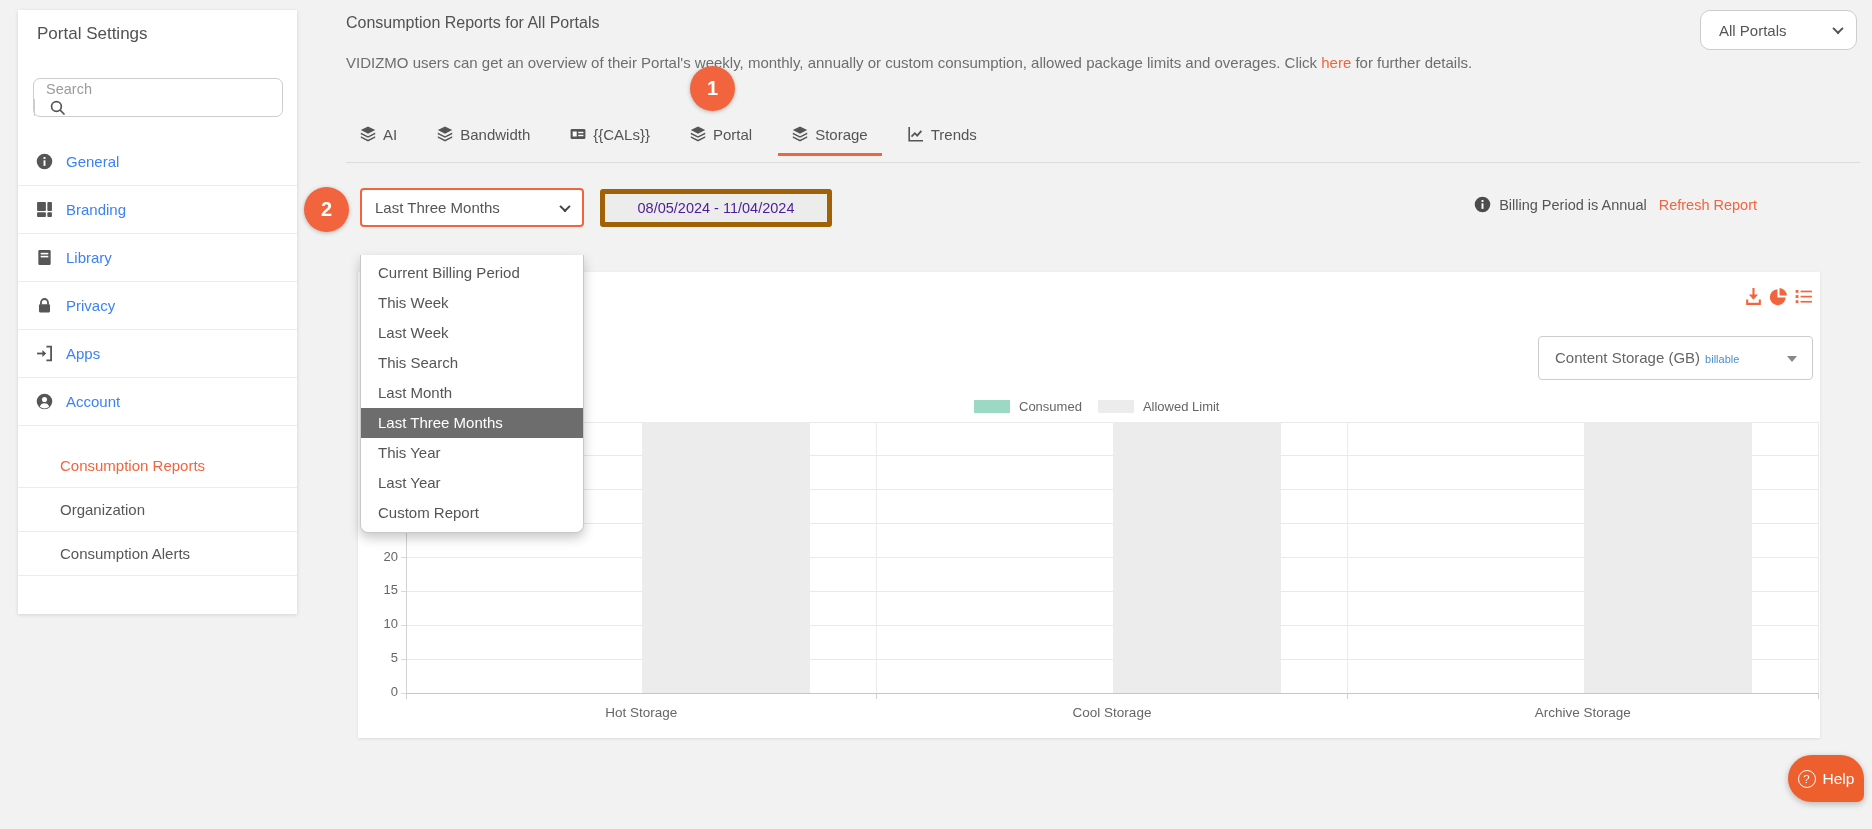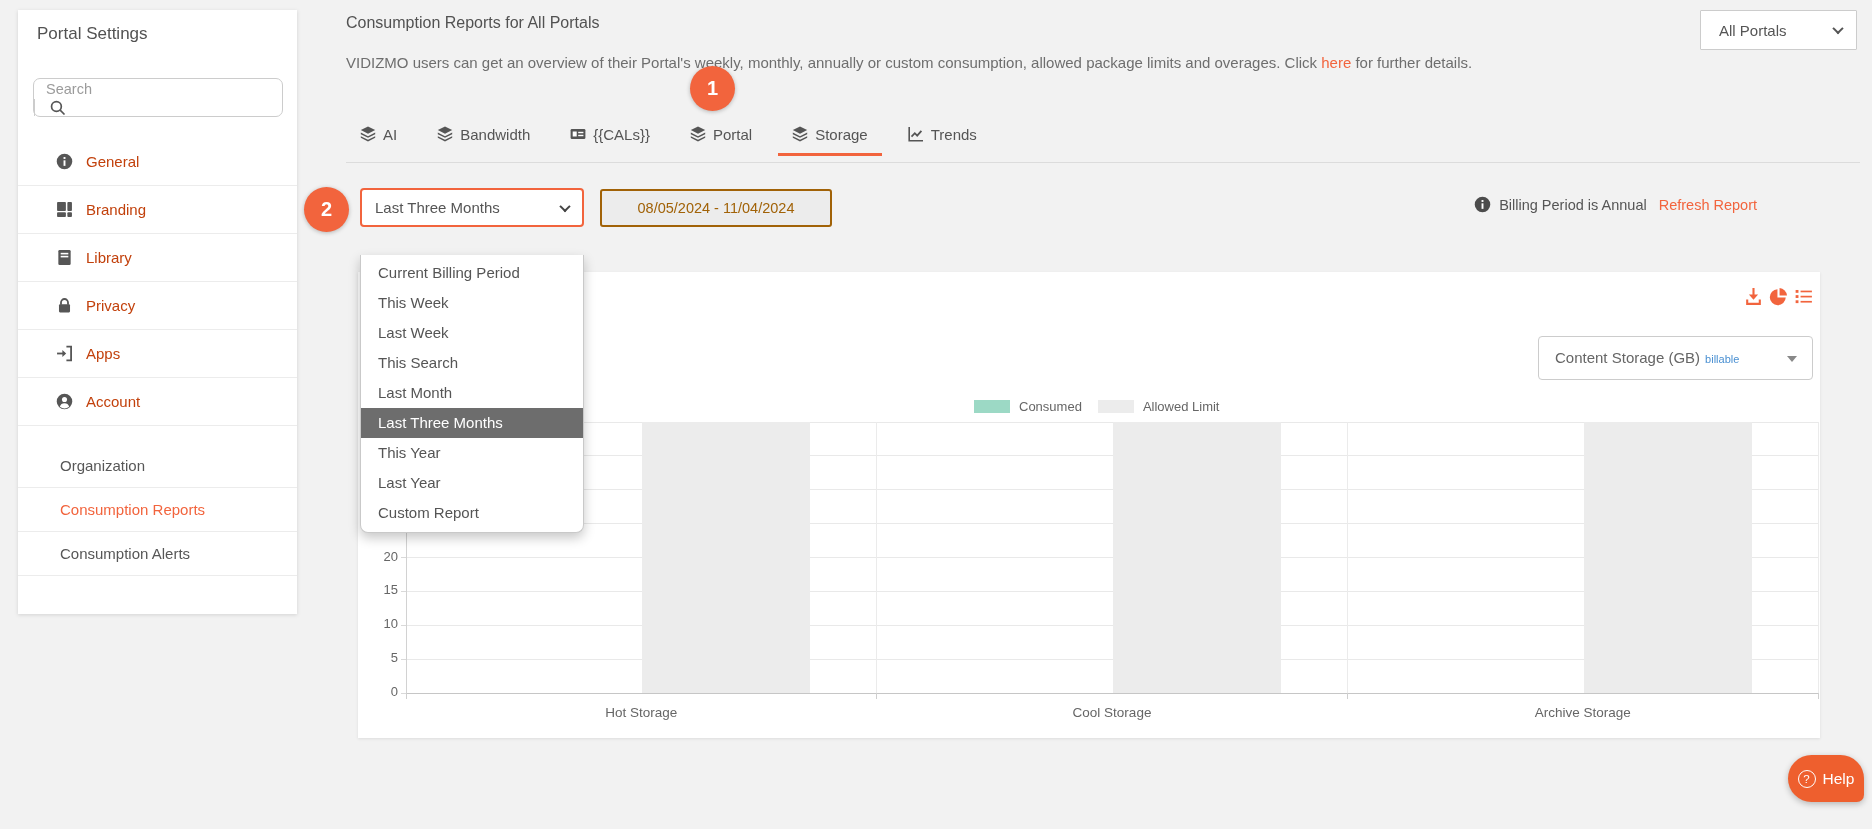--- a/index.html
+++ b/index.html
@@ -7,51 +7,51 @@
   .screen { position:relative; width:1872px; height:829px; background:#f2f2f2; overflow:hidden; font-family:"Liberation Sans", sans-serif; }
 
   
   .sidebar { position:absolute; left:18px; top:10px; width:279px; height:604px; background:#fff; box-shadow:0 1px 4px rgba(0,0,0,.13); }
   .sidebar-title { position:absolute; left:19px; top:14px; font-size:17px; color:#525252; }
   .search-wrap { position:absolute; left:15px; top:68px; width:250px; height:39px; border:1px solid #ccc; border-radius:7px; display:flex; background:#fff;flex-direction:column; }
   .search-input { flex:1; border:none; outline:none; padding:0 12px; font-size:14.5px; color:#555; font-family:inherit; background:transparent; }
   .search-input::placeholder { color:#9b9b9b; }
   .search-btn { width:46px; border:none; border-left:1px solid #ccc; background:transparent; display:flex; align-items:center; justify-content:center; cursor:pointer; color:#6f6f6f; }
   .sidebar-menu { position:absolute; left:0; top:128px; width:100%; }
-  .side-item { height:48px; display:flex; align-items:center; gap:13px; padding-left:38px; border-bottom:1px solid #ececec; cursor:pointer; color:#c2410c; font-size:15px; }
+  .side-item { height:48px; display:flex; align-items:center; gap:13px; padding-left:18px; border-bottom:1px solid #ececec; cursor:pointer; color:#3b82f6; font-size:15px; }
   .side-icon { width:17px; height:17px; display:inline-flex; color:#565656; }
   .side-icon svg { width:17px; height:17px; }
   .sidebar-submenu { position:absolute; left:0; top:434px; width:100%; }
   .side-subitem { height:44px; display:flex; align-items:center; padding-left:42px; border-bottom:1px solid #ececec; cursor:pointer; color:#575757; font-size:15px; }
   .side-subitem.active { color:#f2643d; }
 
   
   .page-title { position:absolute; left:346px; top:14px; font-size:16px; color:#525252; }
-  .portal-select { position:absolute; left:1700px; top:10px; width:157px; height:40px; background:#fff; border:1px solid #ccc; border-radius:1px; display:flex; align-items:center; padding:0 14px 0 18px; cursor:pointer; font-size:15px; color:#555; justify-content:space-between; }
+  .portal-select { position:absolute; left:1700px; top:10px; width:157px; height:40px; background:#fff; border:1px solid #ccc; border-radius:10px; display:flex; align-items:center; padding:0 14px 0 18px; cursor:pointer; font-size:15px; color:#555; justify-content:space-between; }
   .chev { width:8px; height:8px; border-right:2px solid #555; border-bottom:2px solid #555; transform:rotate(45deg) translate(-1px,-1px); display:inline-block; }
   .description { position:absolute; left:346px; top:54px; width:1210px; font-size:15px; color:#6e6e6e; }
   .link { color:#f2643d; cursor:pointer; }
 
   
   .tabs-row { position:absolute; left:358px; top:116px; height:36px; display:flex; align-items:center; gap:36px; }
   .tab { position:relative; display:flex; align-items:center; gap:7px; font-size:15px; color:#555; cursor:pointer; padding:8px 2px; }
   .tab-icon { display:inline-flex; color:#555; }
   .tab-icon svg { width:16px; height:16px; }
   .tab.active::after { content:''; position:absolute; left:-12px; right:-12px; bottom:-5px; height:3px; background:#f2643d; }
   .tabs-divider { position:absolute; left:346px; top:162px; width:1514px; height:1px; background:#dcdcdc; }
 
   
   .badge { position:absolute; width:45px; height:45px; border-radius:50%; background:#f2643d; color:#fff; font-size:20px; font-weight:bold; display:flex; align-items:center; justify-content:center; box-shadow:0 1px 4px rgba(0,0,0,.25); z-index:60; }
   #badge-1 { left:690px; top:66px; }
   #badge-2 { left:304px; top:187px; }
 
   
   .period-select { position:absolute; left:360px; top:188px; width:224px; height:39px; background:#fff; border:2px solid #f2643d; border-radius:4px; display:flex; align-items:center; justify-content:space-between; padding:0 13px; font-size:15px; color:#555; cursor:pointer; }
   .period-select .chev { border-color:#444; }
-  .date-box { position:absolute; left:600px; top:189px; width:232px; height:38px; background:#ececec; border:2px solid #a16207; border-radius:3px; display:flex; align-items:center; justify-content:center; font-size:14.5px; color:#a16207; }
+  .date-box { position:absolute; left:600px; top:189px; width:232px; height:38px; background:#ececec; border:5px solid #a16207; border-radius:3px; display:flex; align-items:center; justify-content:center; font-size:14.5px; color:#4c1d95; }
   .billing-row { position:absolute; top:196px; right:115px; display:flex; align-items:center; gap:8px; font-size:14.5px; color:#555; }
   .billing-row .info { width:17px; height:17px; display:inline-flex; color:#4c4c4c; }
   .billing-row .info svg { width:17px; height:17px; }
   .refresh-link { color:#f2643d; cursor:pointer; margin-left:4px; }
 
   
   .period-menu { position:absolute; left:360px; top:229px; width:224px; background:#fff; border:1px solid #c9c9c9; border-top:none; border-radius:0 0 8px 8px; box-shadow:0 5px 12px rgba(0,0,0,.22); z-index:50; padding:3px 0 4px 0;margin-top:26px; }
   .period-option { height:30px; line-height:30px; padding-left:17px; font-size:15px; color:#555; cursor:pointer; }
   .period-option.selected { background:#6d6d6d; color:#fff; }
 
@@ -150,25 +150,25 @@
             <svg viewBox="0 0 16 16">
               <circle cx="8" cy="8" r="7.3" fill="currentColor"></circle>
               <circle cx="8" cy="6.1" r="2.4" fill="#fff"></circle>
               <path d="M3.6 12.9a4.6 4.6 0 0 1 8.8 0 7.3 7.3 0 0 1-8.8 0Z" fill="#fff"></path>
             </svg>
           </span>
           <span>Account</span>
         </div>
       </nav>
     <nav class="sidebar-submenu" id="sidebar-submenu">
+        <div class="side-subitem active">
+          <span>Consumption Reports</span>
+        </div>
         <div class="side-subitem">
           <span>Organization</span>
-        </div>
-        <div class="side-subitem active">
-          <span>Consumption Reports</span>
         </div>
         <div class="side-subitem">
           <span>Consumption Alerts</span>
         </div>
       </nav>
   </aside>
 
   <div class="page-title">Consumption Reports for All Portals</div>
   <div class="portal-select">
     <span>All Portals</span>

